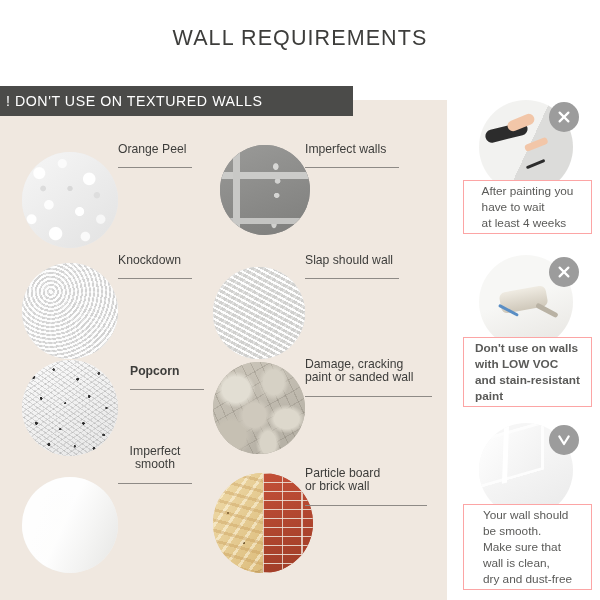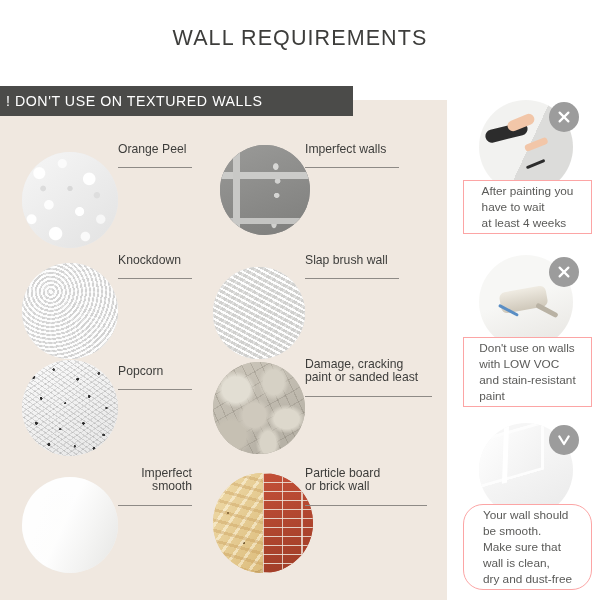--- a/index.html
+++ b/index.html
@@ -259,43 +259,43 @@
     <div class="circ" style="left:22px;top:263px;width:96px;height:96px;">
       <div class="tex-base t-knockdown"></div>
     </div>
     <div class="lbl" style="left:118px;top:254px;width:74px;">Knockdown</div>
   </div>
 
   <div class="swatch">
     <div class="circ" style="left:213px;top:267px;width:92px;height:92px;">
       <div class="tex-base t-slapbrush"></div>
     </div>
-    <div class="lbl" style="left:305px;top:254px;width:94px;">Slap brush wall</div>
+    <div class="lbl" style="left:305px;top:254px;width:94px;">Slap should wall</div>
   </div>
 
   <div class="swatch">
     <div class="circ" style="left:22px;top:360px;width:96px;height:96px;">
       <div class="tex-base t-popcorn"></div>
     </div>
-    <div class="lbl" style="left:118px;top:365px;width:74px;">Popcorn</div>
+    <div class="lbl" style="left:130px;top:365px;width:74px;font-weight:bold;">Popcorn</div>
   </div>
 
   <div class="swatch">
     <div class="circ" style="left:213px;top:362px;width:92px;height:92px;">
       <div class="tex-base t-damage"></div>
     </div>
     <div class="lbl" style="left:305px;top:358px;width:127px;">Damage, cracking
-paint or sanded least</div>
+paint or sanded wall</div>
   </div>
 
   <div class="swatch">
     <div class="circ" style="left:22px;top:477px;width:96px;height:96px;">
       <div class="tex-base t-imperfect"></div>
     </div>
-    <div class="lbl" style="left:118px;top:467px;width:74px;text-align:right;">Imperfect
+    <div class="lbl" style="left:118px;top:445px;width:74px;text-align:center;">Imperfect
 smooth</div>
   </div>
 
   <div class="swatch">
     <div class="circ" style="left:213px;top:473px;width:100px;height:100px;">
       <div class="half-left t-osb"></div>
       <div class="half-right t-brick"></div>
     </div>
     <div class="lbl" style="left:305px;top:467px;width:122px;">Particle board
 or brick wall</div>
@@ -319,38 +319,38 @@
 
   <div class="rcard">
     <div class="rphoto" style="left:479px;top:255px;width:94px;height:94px;">
       <div class="p-roller"></div>
     </div>
     <div class="badge" style="left:549px;top:257px;">
       <svg width="16" height="16" viewBox="0 0 16 16" aria-hidden="true">
         <path d="M3.6 3.6 L12.4 12.4 M12.4 3.6 L3.6 12.4" stroke="#ffffff" stroke-width="2.2" stroke-linecap="round"></path>
       </svg>
     </div>
-    <div class="rbox" style="left:463px;top:337px;width:127px;height:68px;">
+    <div class="rbox" style="left:463px;top:337px;width:127px;height:68px;font-weight:bold;">
       <span class="rbox-text">Don't use on walls
 with LOW VOC
 and stain-resistant
 paint</span>
     </div>
   </div>
 
   <div class="rcard">
     <div class="rphoto" style="left:479px;top:423px;width:94px;height:94px;">
       <div class="p-window"></div>
     </div>
     <div class="badge" style="left:549px;top:425px;">
       <svg width="18" height="18" viewBox="0 0 18 18" aria-hidden="true">
         <path d="M4.3 5.4 L9 13 L13.7 5.4" stroke="#ffffff" stroke-width="2.2" fill="none" stroke-linecap="round" stroke-linejoin="round"></path>
       </svg>
     </div>
-    <div class="rbox" style="left:463px;top:504px;width:127px;height:84px;border-radius:20px;">
+    <div class="rbox" style="left:463px;top:504px;width:127px;height:84px;">
       <span class="rbox-text">Your wall should
 be smooth.
 Make sure that
 wall is clean,
 dry and dust-free</span>
     </div>
   </div>
 
 </div>
 

